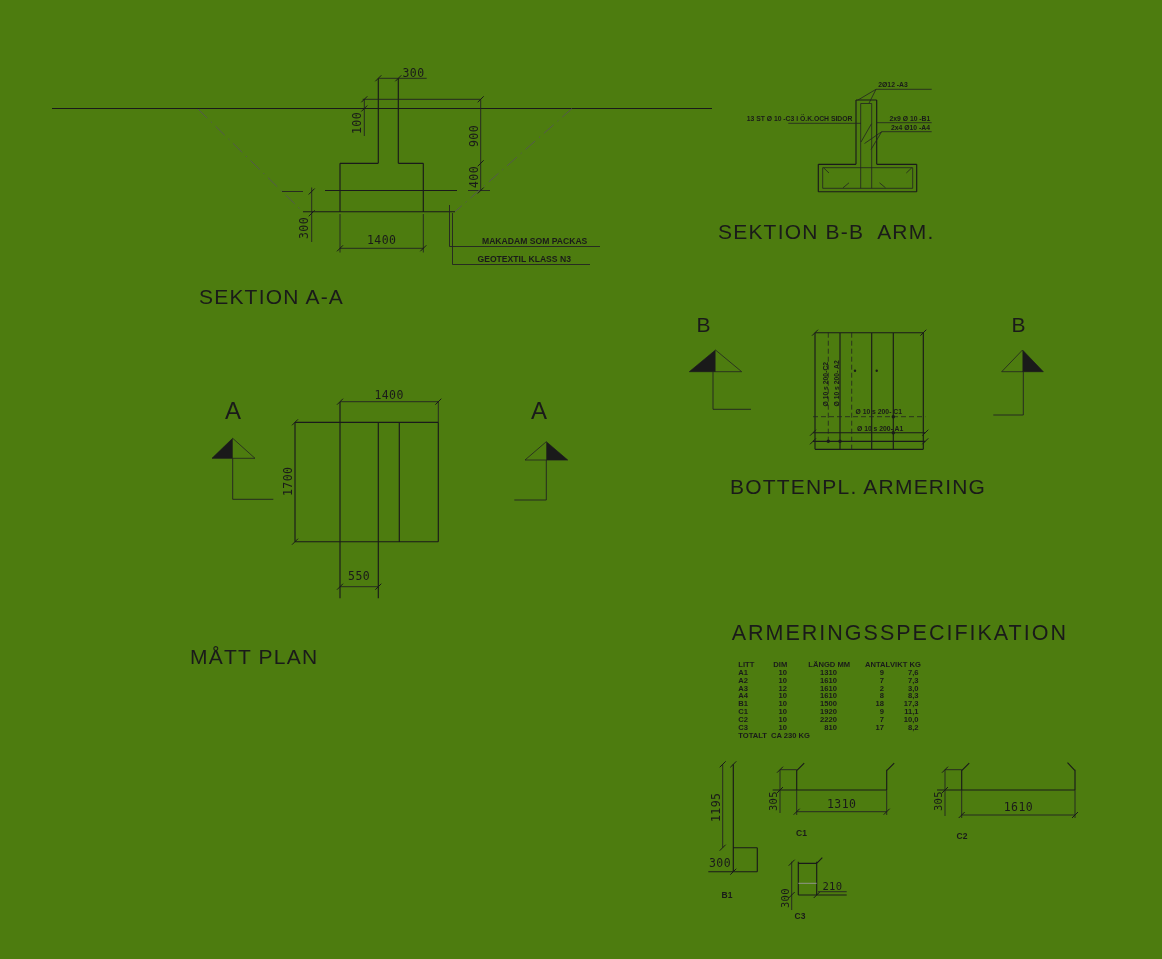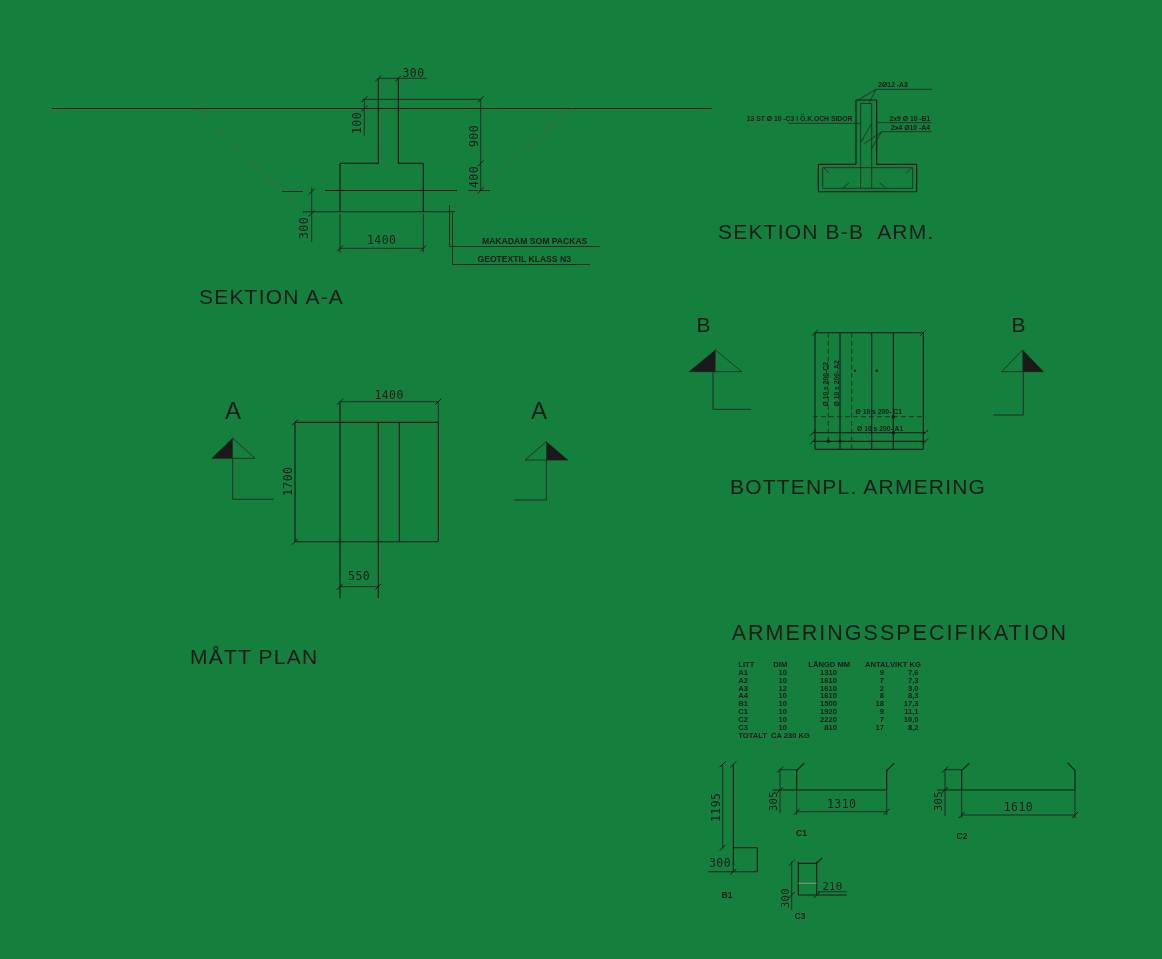--- a/index.html
+++ b/index.html
@@ -1,16 +1,16 @@
 <!DOCTYPE html>
 <html><head>
 <meta charset="utf-8">
 <style>
   html,body { margin:0; padding:0; background:#ffffff; }
-  .stage { width:1162px; height:959px; position:relative; background:#15803d; }
+  .stage { width:1162px; height:959px; position:relative; background:#4d7c0f; }
   svg { display:block; }
   .ln      { stroke:#1a1a1a; stroke-width:1.15; fill:none; }
   .ln-thin { stroke:#222222; stroke-width:0.8;  fill:none; }
   .ln-dim  { stroke:#222222; stroke-width:0.9;  fill:none; }
   .ln-dash { stroke:#555555; stroke-width:0.9;  fill:none; stroke-dasharray:13 5 1.5 5; }
   .ln-dashed { stroke:#222222; stroke-width:0.8; fill:none; stroke-dasharray:5 3; }
   .ln-gray { stroke:#999999; stroke-width:0.9; fill:none; }
   .tick    { stroke:#1a1a1a; stroke-width:1; fill:none; }
   .fill-b  { fill:#1a1a1a; stroke:none; }
   text { fill:#1a1a1a; }

